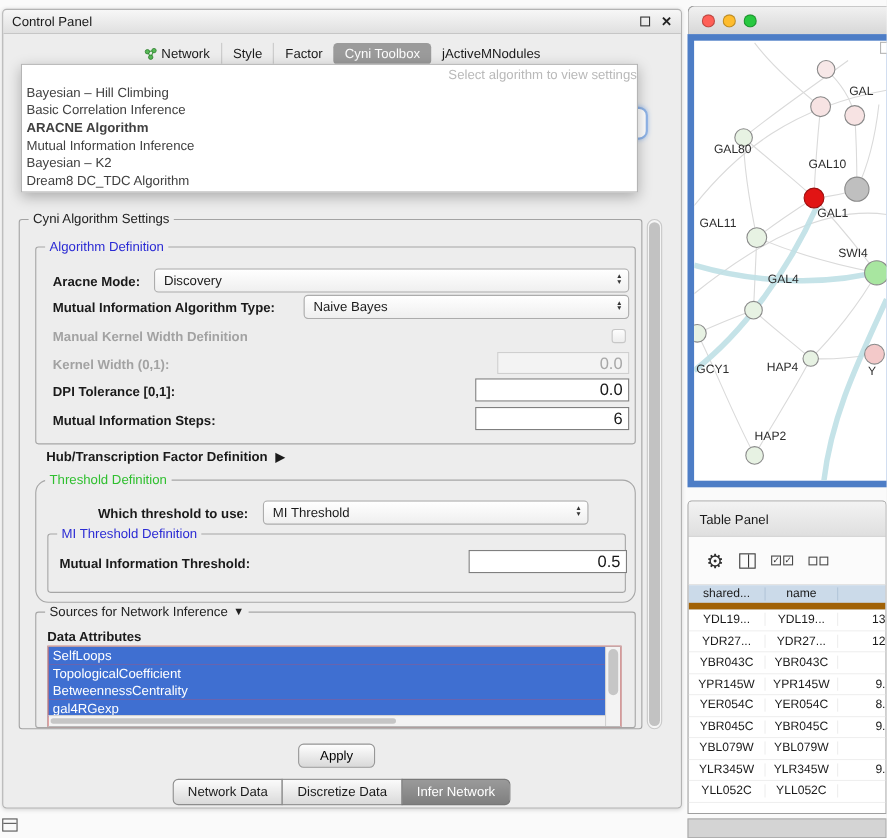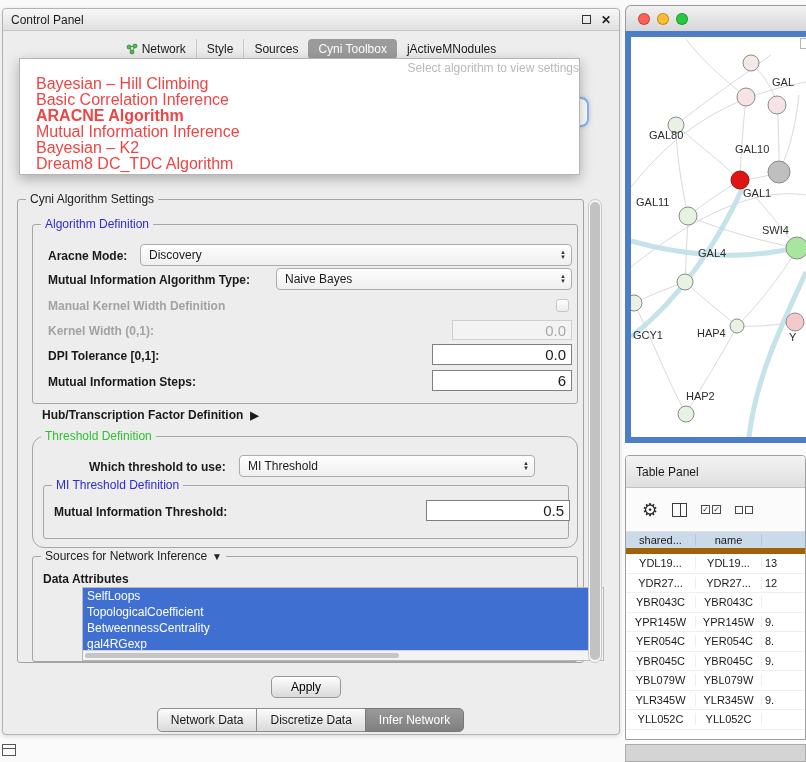--- a/index.html
+++ b/index.html
@@ -31,21 +31,21 @@
   
   .combo-fragment { position: absolute; left: 548px; top: 88px; width: 38px; height: 30px;
         background: #fff; border: 2px solid #8fb4e8; border-radius: 8px; z-index: 10;
         box-shadow: 0 0 4px #a9c6ef; }
   
   .popup { position: absolute; left: 16px; top: 49px; width: 561px; height: 117px;
         background: #fff; border: 1px solid #b5b5b5; z-index: 50;
         box-shadow: 0 4px 12px rgba(0,0,0,.28); padding-top: 1px; }
   .popup-placeholder { height: 16px; line-height: 16px; text-align: right;
         color: #b9b9b9; font-size: 12px; }
-  .popup-item { height: 16px; line-height: 16px; padding-left: 16px; font-size: 16px; color: #ef4444; }
+  .popup-item { height: 16px; line-height: 16px; padding-left: 4px; font-size: 12px; color: #404040; }
   .popup-item.sel { font-weight: bold; }
   
   .settings { position: absolute; left: 14px; top: 190px; width: 567px; height: 464px;
         border: 1px solid #a3a3a3; border-radius: 3px; }
   .gbox { position: absolute; border: 1px solid #a6a6a6; border-radius: 3px; }
   .gtitle { position: absolute; top: -8px; left: 8px; background: #ededed; padding: 0 4px;
         font-size: 12px; white-space: nowrap; }
   .t-blue { color: #2b2bd4; } .t-green { color: #2fbf2f; } .t-black { color: #222; }
   .lbl { position: absolute; font-size: 12px; font-weight: bold; line-height: 20px; white-space: nowrap; }
   .lbl.dis { color: #a2a2a2; }
@@ -56,21 +56,21 @@
         flex-direction: column; justify-content: center; font-size: 6px; line-height: 5px; color: #333; }
   .tf { position: absolute; border: 1px solid #7f7f7f; background: #fff; font-size: 15px;
         display: flex; align-items: center; justify-content: flex-end; padding: 0 5px; }
   .tf.dis { border-color: #cfcfcf; background: #f3f3f3; color: #a8a8a8; }
   .cb { position: absolute; width: 13px; height: 13px; border: 1px solid #c7c7c7;
         border-radius: 3px; background: linear-gradient(#fdfdfd,#ededed); }
   .hub { position: absolute; font-size: 12px; font-weight: bold; display: flex; align-items: center; gap: 7px; }
   .tri-right { font-size: 11px; }
   .tri-down { font-size: 10px; margin-left: 5px; }
   
-  .attr-list { position: absolute; background: #ef4444; border: 1px solid #b9b9b9; overflow: hidden; margin-left: 39px; }
+  .attr-list { position: absolute; background: #ef4444; border: 1px solid #b9b9b9; overflow: hidden; }
   .attr-item { height: 16px; line-height: 16px; font-size: 12px; color: #fff; padding-left: 4px;
         width: calc(100% - 14px); white-space: nowrap; overflow: hidden; }
   .attr-vscroll { position: absolute; right: 0; top: 0; bottom: 0; width: 14px;
         background: #f3f3f3; border-left: 1px solid #d2d2d2; }
   .attr-vscroll .thumb { position: absolute; left: 2px; right: 2px; top: 2px; height: 42px;
         background: #c6c6c6; border-radius: 5px; }
   .attr-hscroll { position: absolute; left: 0; bottom: 0; height: 10px; width: calc(100% - 14px);
         background: #f3f3f3; border-top: 1px solid #d2d2d2; }
   .attr-hscroll .thumb { position: absolute; top: 2px; bottom: 2px; left: 2px; width: 62%;
         background: #c6c6c6; border-radius: 5px; }
@@ -118,21 +118,21 @@
         align-items: center; font-size: 11px; }
   .hc { text-align: center; overflow: hidden; white-space: nowrap; }
   .hc0 { width: 70px; border-right: 1px solid #b3c6da; }
   .hc1 { width: 66px; border-right: 1px solid #b3c6da; }
   .hc2 { flex: 1; }
   .trow { display: flex; height: 19.5px; align-items: center; font-size: 11px;
         border-bottom: 1px solid #efefef; }
   .tcell { overflow: hidden; white-space: nowrap; }
   .c0 { width: 70px; text-align: center; border-right: 1px solid #eee; }
   .c1 { width: 66px; text-align: center; border-right: 1px solid #eee; }
-  .c2 { flex: 1; padding-left: 3px; }
+  .c2 { flex: 1; padding-left: 3px; text-align: right; }
   
   .bottom-strip { position: absolute; left: 625px; top: 744px; width: 181px; height: 18px;
         background: #d4d4d4; border: 1px solid #ababab; }
   .mini-icon { position: absolute; left: 2px; top: 744px; width: 14px; height: 12px;
         border: 1.5px solid #555; background: #fafafa; }
   .mini-icon::before { content: ""; display: block; height: 3px; border-bottom: 1.5px solid #555; }
 </style>
 </head>
 <body>
 
@@ -151,21 +151,21 @@
         <line x1="3" y1="4" x2="9" y2="3" stroke="#3f9e3f" stroke-width="1"></line>
         <line x1="3" y1="4" x2="6" y2="9" stroke="#3f9e3f" stroke-width="1"></line>
         <line x1="9" y1="3" x2="6" y2="9" stroke="#3f9e3f" stroke-width="1"></line>
         <circle cx="3" cy="4" r="2" fill="#57b957" stroke="#2e7d2e" stroke-width="0.7"></circle>
         <circle cx="9" cy="3" r="2" fill="#57b957" stroke="#2e7d2e" stroke-width="0.7"></circle>
         <circle cx="6" cy="9" r="2" fill="#57b957" stroke="#2e7d2e" stroke-width="0.7"></circle>
       </svg>
       <span>Network</span>
     </div>
     <div class="cp-tab">Style</div>
-    <div class="cp-tab">Sources</div>
+    <div class="cp-tab">Factor</div>
     <div class="cp-tab selected">Cyni Toolbox</div>
     <div class="cp-tab">jActiveMNodules</div>
   </div>
 
   <div class="combo-fragment"></div>
 
   <div class="popup">
     <div class="popup-placeholder">Select algorithm to view settings</div>
     <div class="popup-item">Bayesian – Hill Climbing</div>
     <div class="popup-item">Basic Correlation Inference</div>

